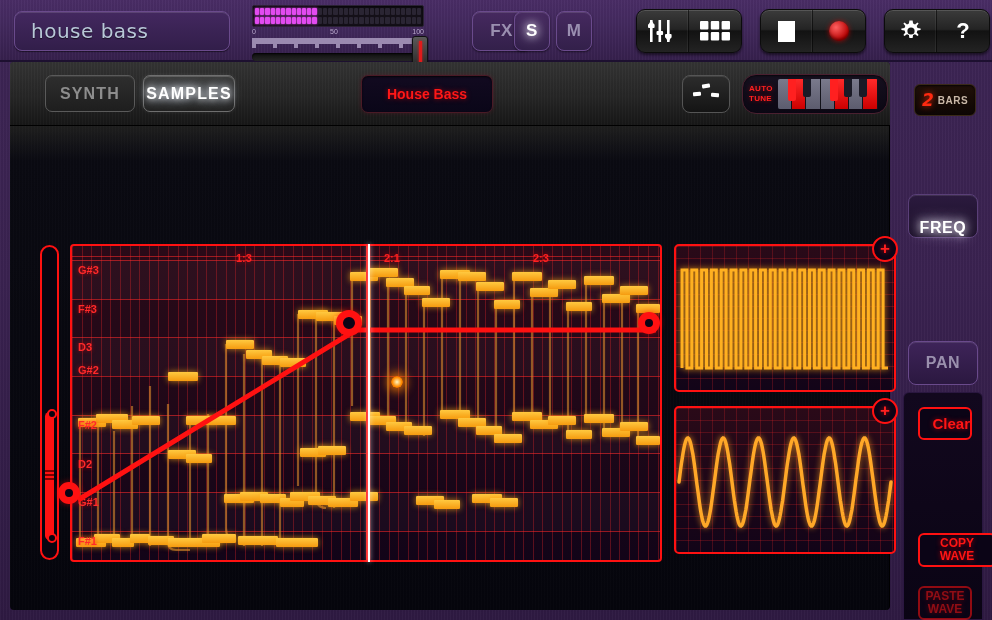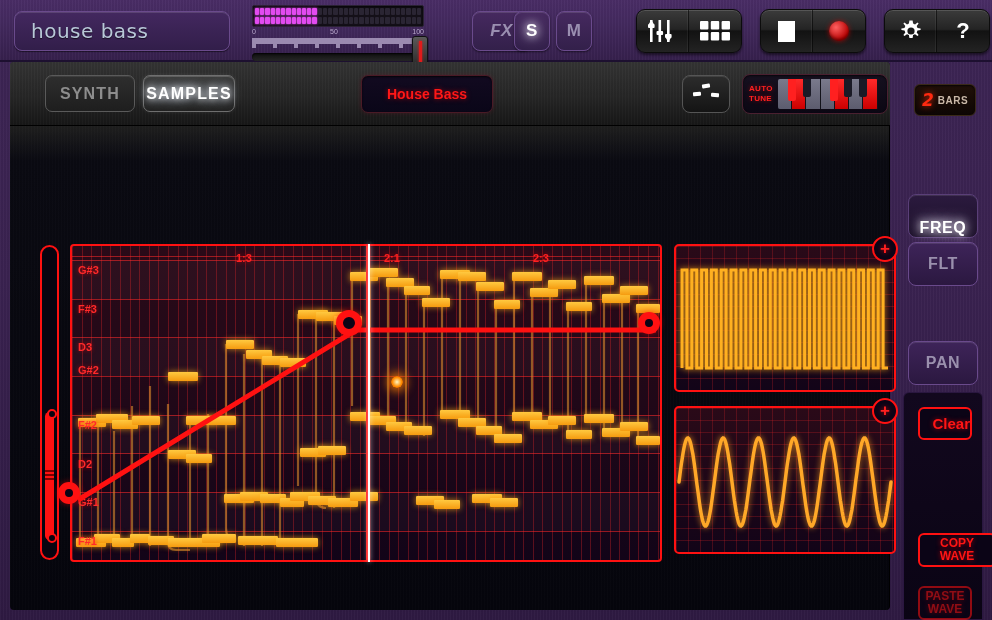--- a/index.html
+++ b/index.html
@@ -54,21 +54,21 @@
   .vu-knob::after { content:''; position:absolute; left:6px; top:4px; width:3px; height:22px;
     background:#e01b1b; box-shadow:0 0 3px #e01b1b; }
 
   
   .hbtn { position:absolute; top:11px; height:40px; border-radius:8px;
     border:1px solid #6a4a8c; background:linear-gradient(180deg,#46295f,#33204a);
     box-shadow: inset 0 1px 0 rgba(255,255,255,.12), 0 1px 2px rgba(0,0,0,.5);
     display:flex; align-items:center; justify-content:center;
     font-size:17px; font-weight:bold; color:#9a8fb0; letter-spacing:.5px; cursor:pointer; }
   .hbtn.on { color:#fff; text-shadow:0 0 8px #fff,0 0 14px #e3d9ff; }
-  #btn-fx { left:472px; width:59px;font-style:italic; }
+  #btn-fx { left:472px; width:59px; }
   #btn-s  { left:514px; width:36px; }
   #btn-m  { left:556px; width:36px; }
 
   .group { position:absolute; top:9px; height:44px; border-radius:9px;
     background:linear-gradient(180deg,#3b3b3b 0%,#242424 46%,#121212 50%,#232323 100%);
     border:1px solid #0c0c0c; display:flex; overflow:hidden;
     box-shadow: inset 0 1px 0 rgba(255,255,255,.14), 0 2px 3px rgba(0,0,0,.55); }
   .group .gb { width:52px; display:flex; align-items:center; justify-content:center; cursor:pointer;
     border-right:1px solid rgba(0,0,0,.55); box-shadow: inset -1px 0 0 rgba(255,255,255,.06); }
   .group .gb:last-child { border-right:none; box-shadow:none; }
@@ -108,21 +108,21 @@
   .namefield { position:absolute; left:351px; top:13px; width:132px; height:38px;
     border-radius:7px; border:1px solid #4a1a26;
     background:linear-gradient(180deg,#120a20,#0a0618);
     display:flex; align-items:center; justify-content:center;
     box-shadow: inset 0 1px 2px rgba(0,0,0,.8), 0 0 4px rgba(120,20,40,.35); }
   .namefield span { color:#ff1717; font-size:14px; font-weight:bold; text-shadow:0 0 5px rgba(255,0,0,.55); }
   .seqbtn { position:absolute; left:672px; top:13px; width:48px; height:38px;
     border-radius:8px; border:1px solid #555; background:linear-gradient(180deg,#2c2c2c,#141414);
     box-shadow: inset 0 1px 0 rgba(255,255,255,.1); display:flex; align-items:center; justify-content:center; cursor:pointer; }
   .autotune { position:absolute; left:732px; top:12px; width:146px; height:40px;
-    border-radius:8px; border:1px solid #4a2030; background:linear-gradient(180deg,#16101f,#0b0713);
+    border-radius:14px; border:1px solid #4a2030; background:linear-gradient(180deg,#16101f,#0b0713);
     display:flex; align-items:center; padding-left:6px; cursor:pointer;
     box-shadow: inset 0 1px 2px rgba(0,0,0,.7); }
   .at-label { font-size:8px; font-weight:bold; color:#ff2020; line-height:10px; letter-spacing:.3px;
     text-shadow:0 0 4px rgba(255,0,0,.5); }
   .mini-kb { position:relative; width:100px; height:30px; margin-left:5px;
     background:#2b2b38; border-radius:2px; overflow:hidden; display:flex; }
   .wk { flex:1; border-right:1px solid #12121a; background:linear-gradient(180deg,#7a7a8c,#5c5c6e); }
   .wk.act { background:linear-gradient(180deg,#ff2a2a,#cc0000); }
   .bk { position:absolute; top:0; width:8px; height:18px; background:#1a1a26; border-radius:0 0 2px 2px; z-index:2; }
   .bk.act { background:#ff2020; height:22px; }
@@ -636,23 +636,20 @@
   </div>
 
   <div class="bars-disp">
     <span class="bars-num">2</span>
     <span class="bars-txt">BARS</span>
   </div>
 
   <div class="vbtn on" id="v-freq">
     <span>FREQ</span>
     </div>
-  <div class="vbtn" id="v-flt">
-    <span>FLT</span>
-    </div>
   <div class="vbtn" id="v-pan">
     <span>PAN</span>
     </div>
 
   <div class="rpanel">
     <div class="rbtn" id="b-clear">
       <span>Clear</span>
       </div>
     <div class="rbtn" id="b-copy">
       <span>COPY</span>

